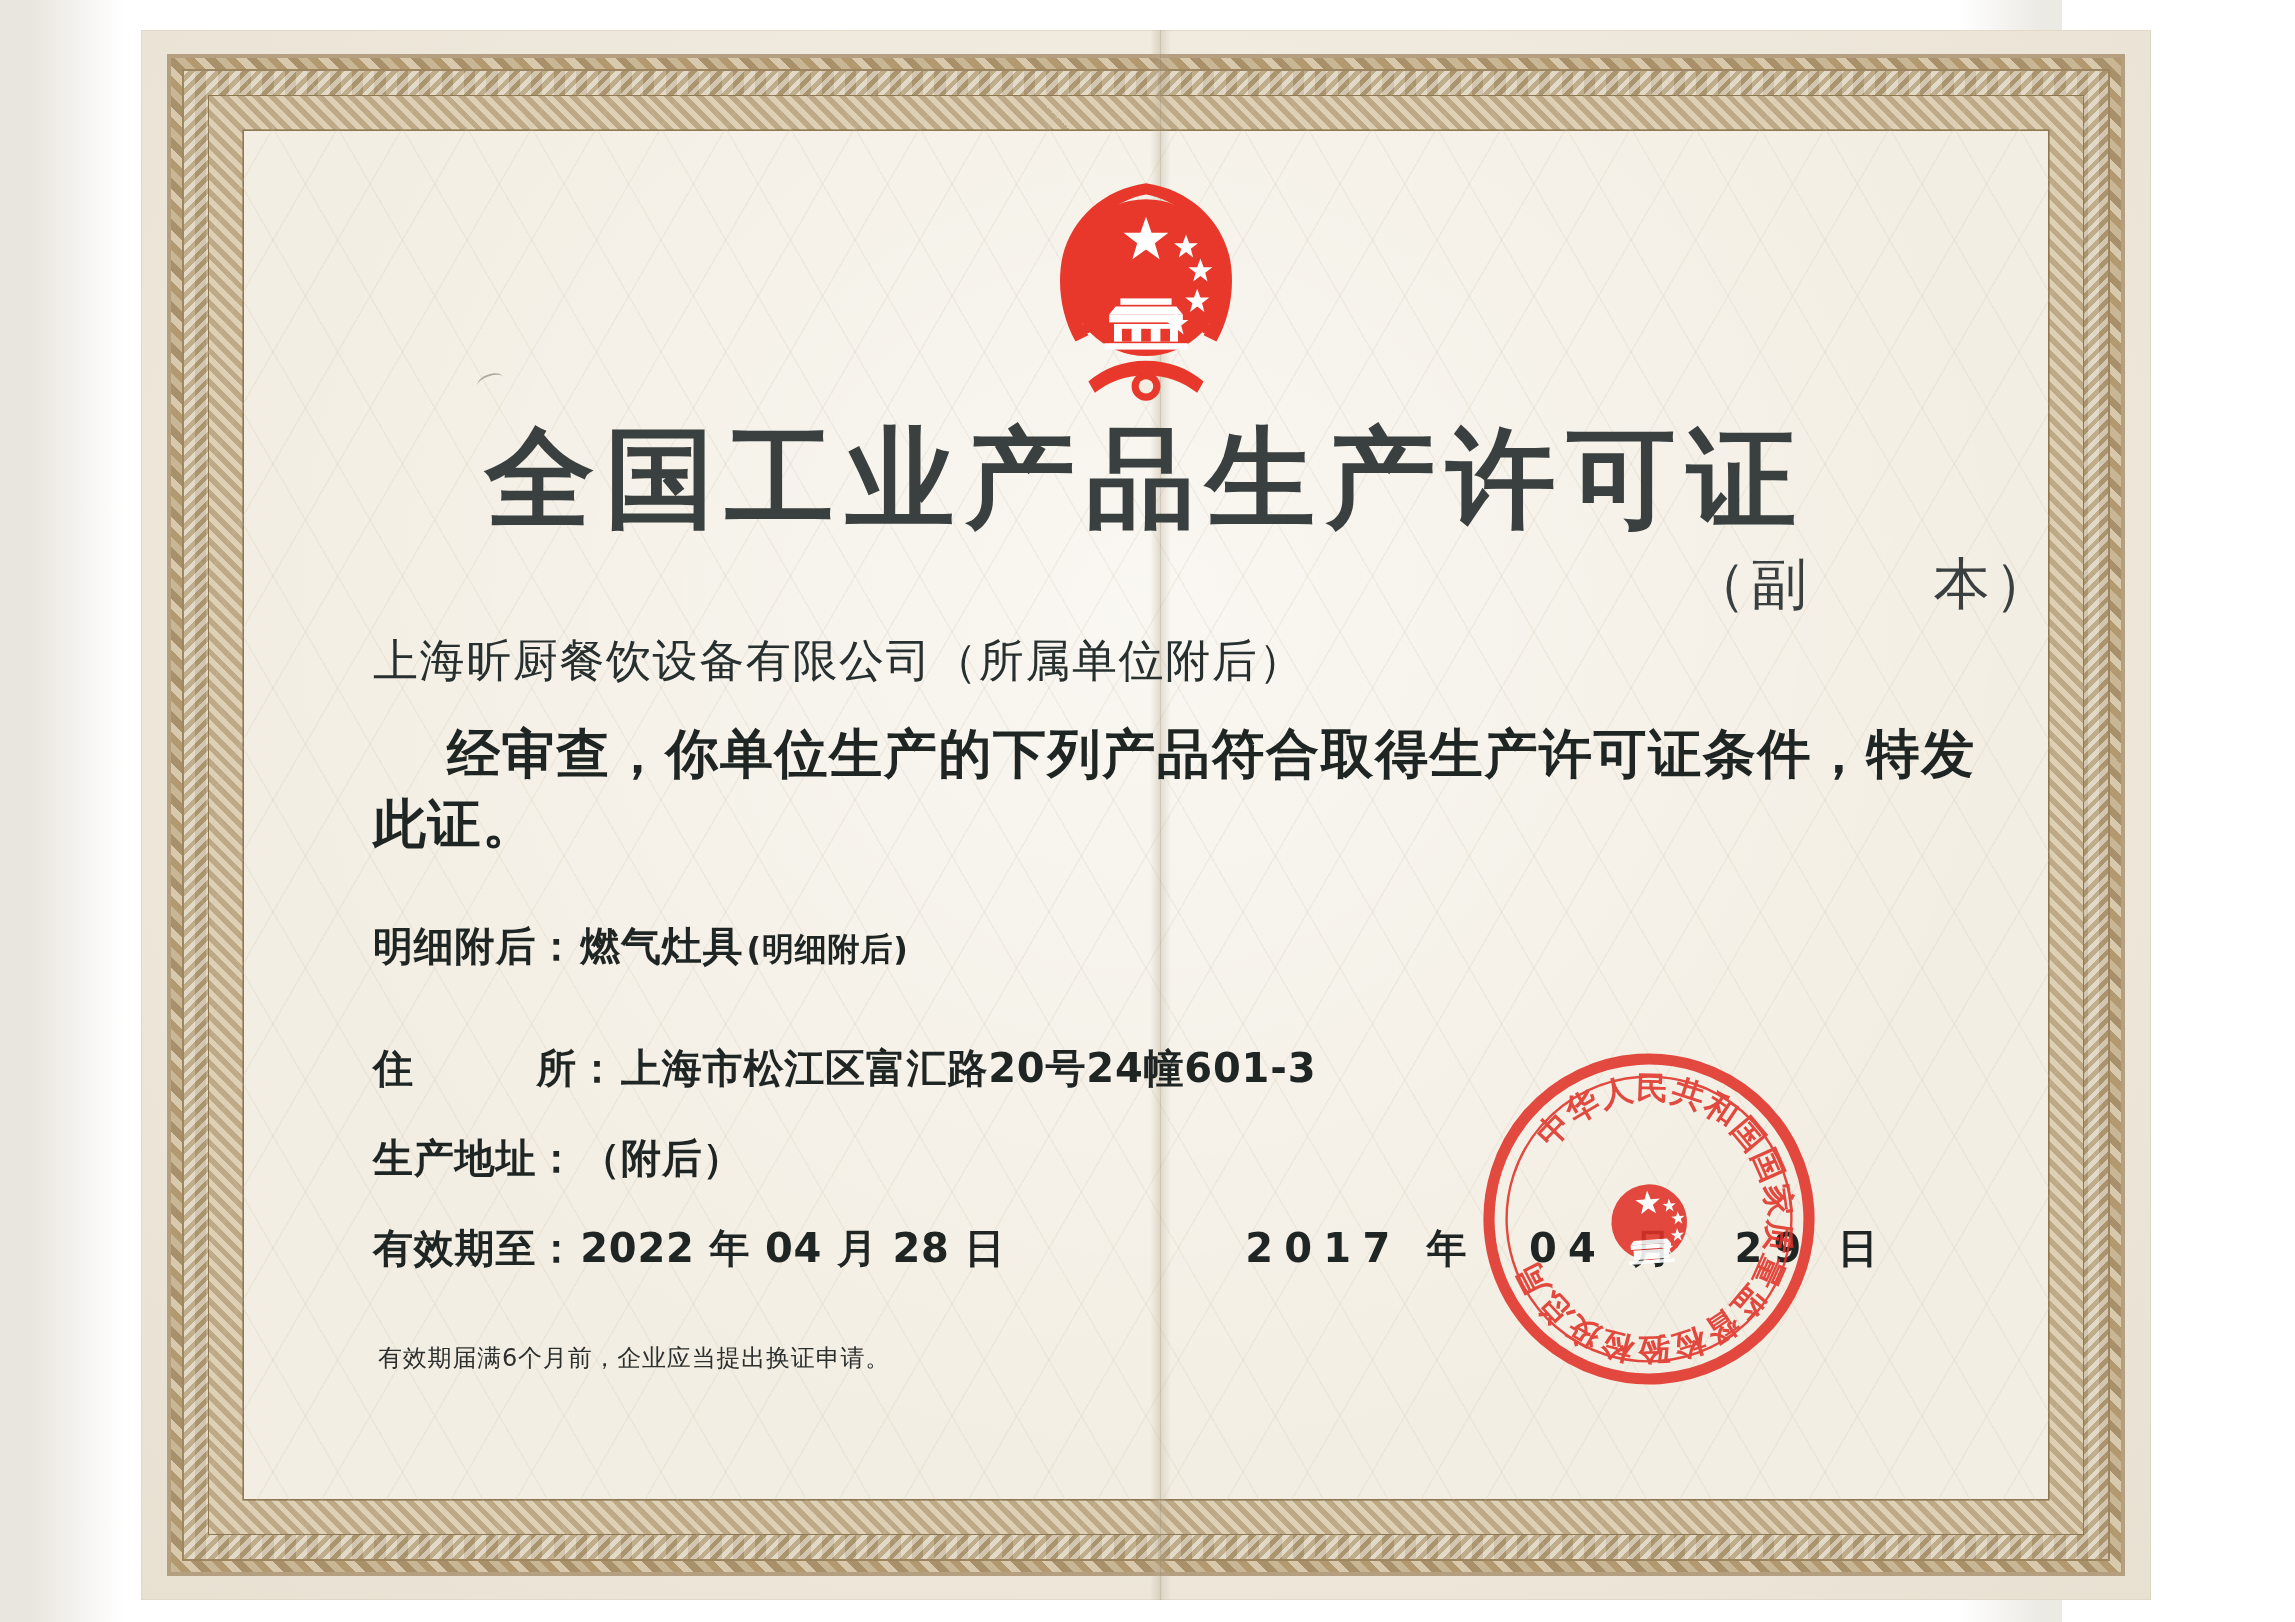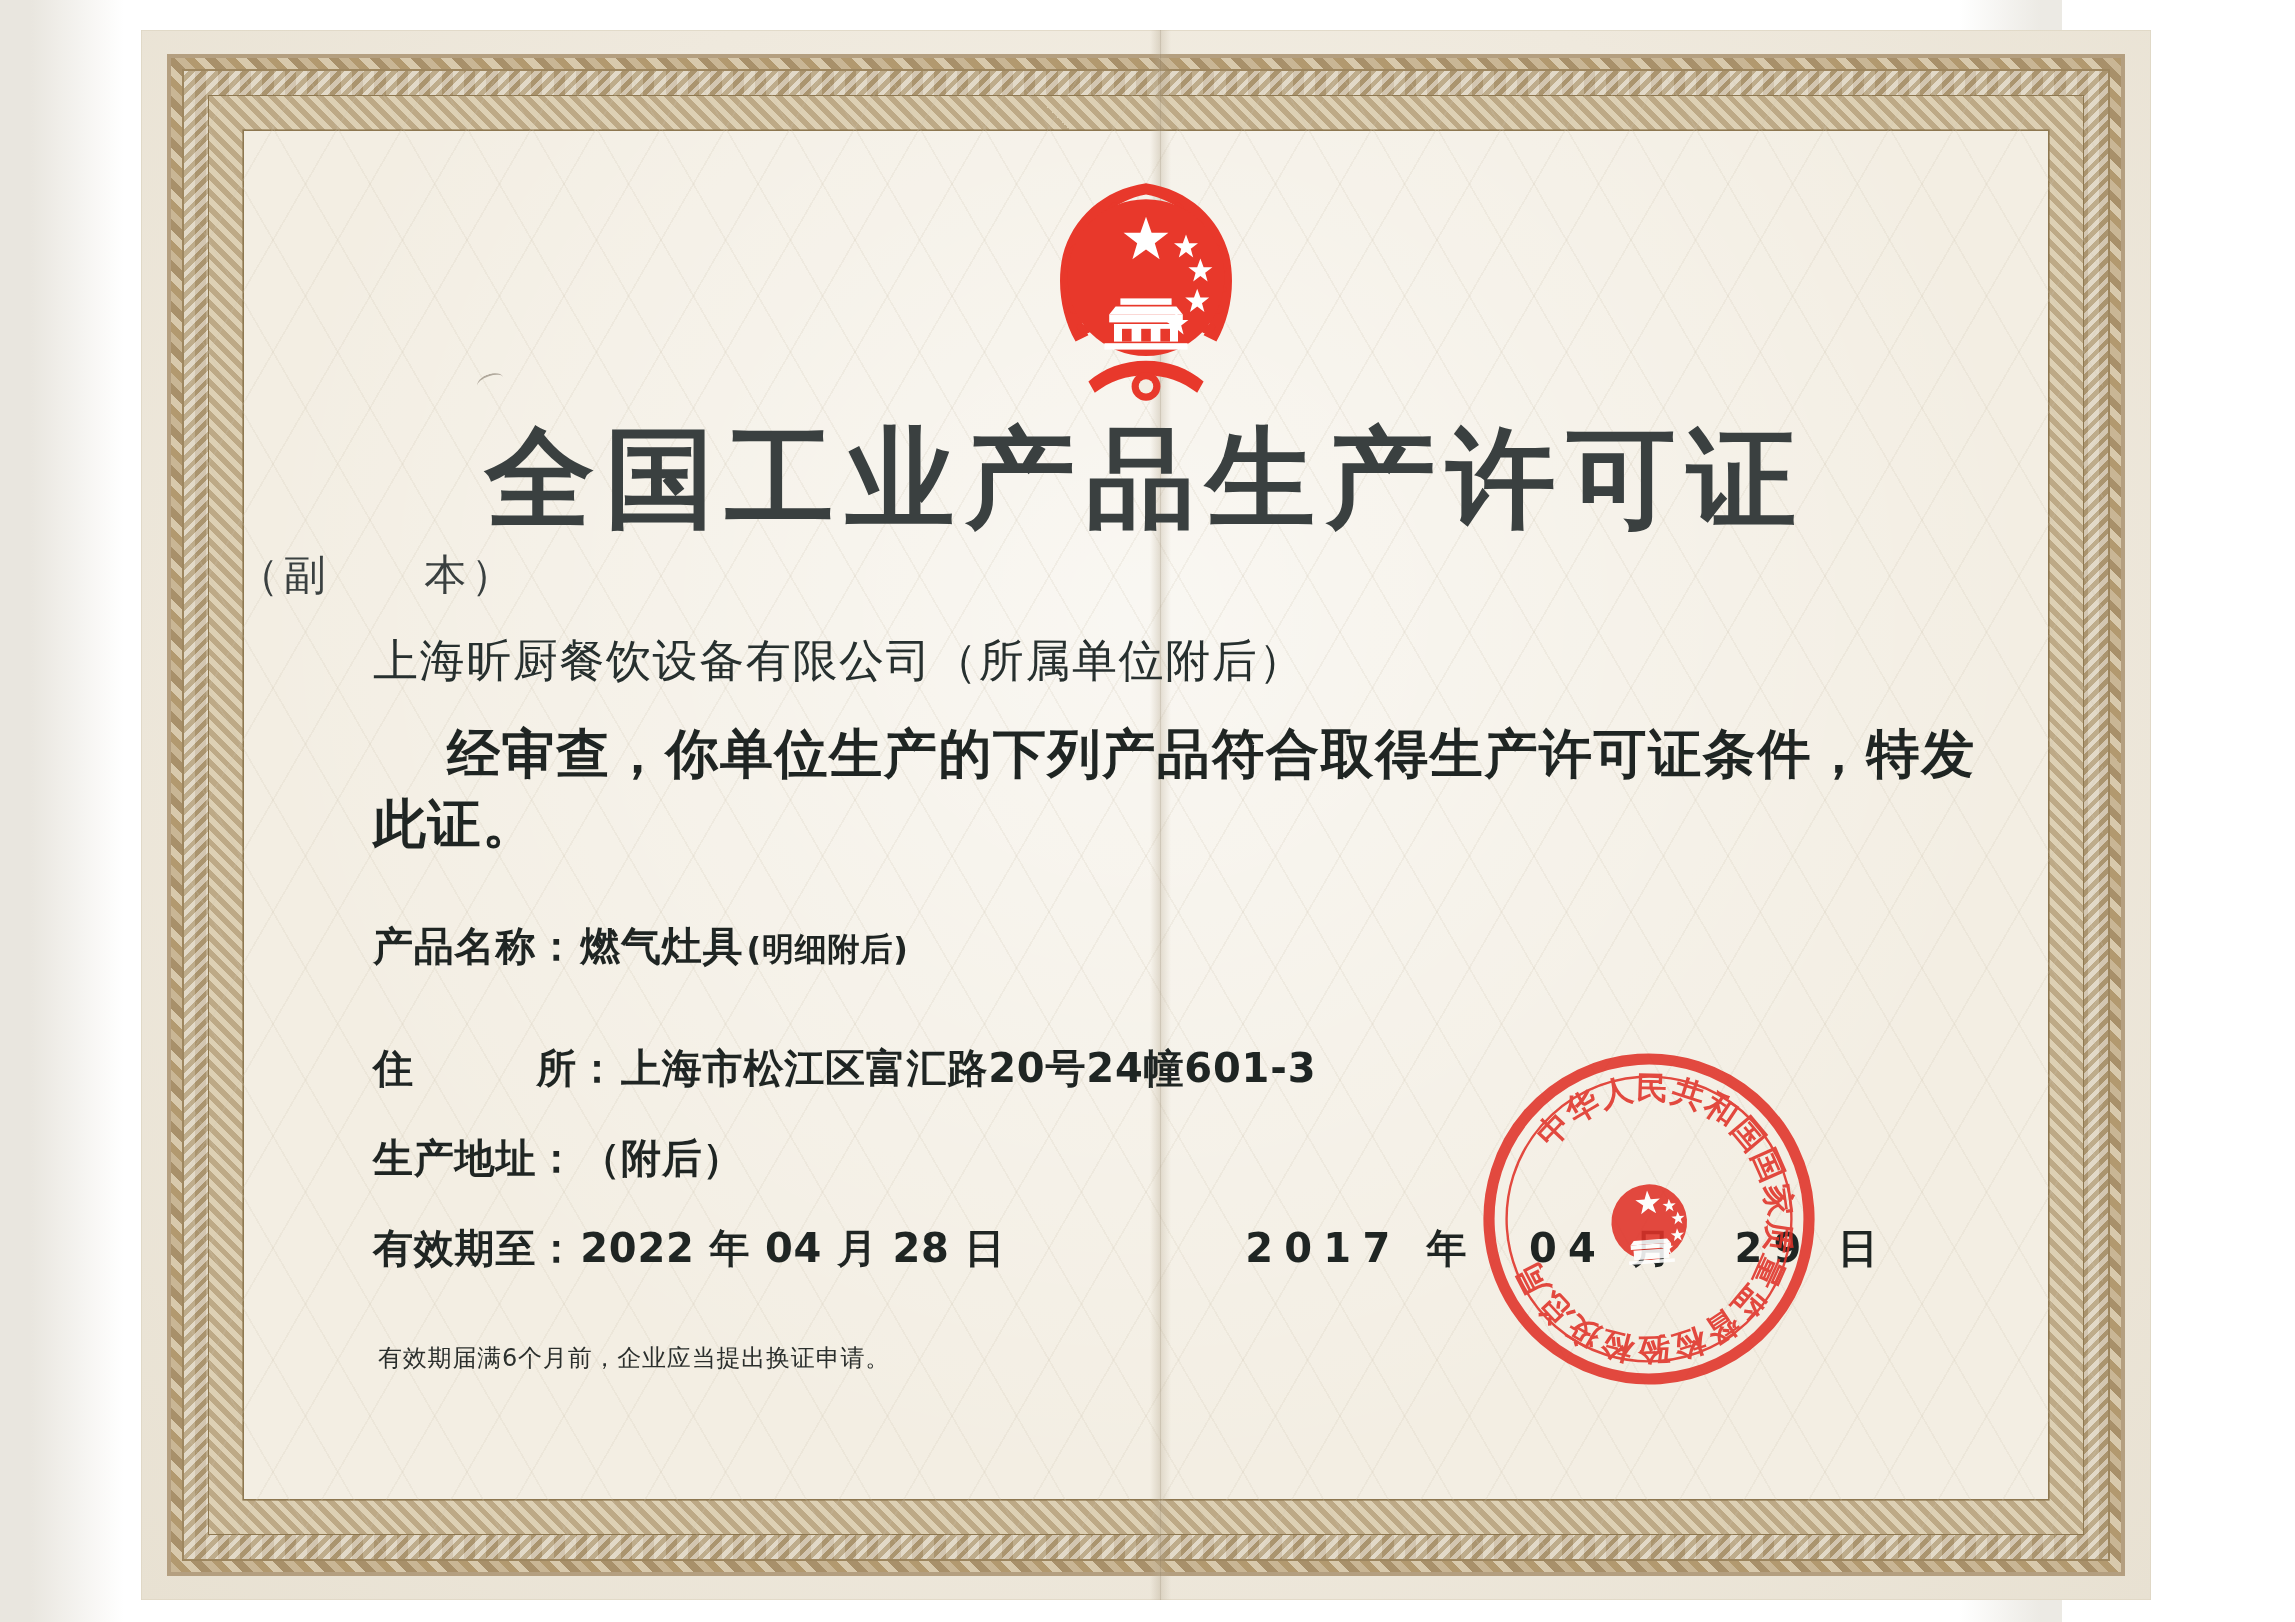--- a/index.html
+++ b/index.html
@@ -150,23 +150,23 @@
     letter-spacing: 11.2px;
     color: #3a4040;
     white-space: nowrap;
   }
 
   .subtitle {
     position: absolute;
     left: 0;
     right: 0;
     top: 437px;
-    text-align: left;
-    font-family: "DejaVu Sans", "Liberation Sans", sans-serif;
-    font-size: 42px;
+    text-align: right;
+    font-family: "DejaVu Sans", "Liberation Sans", sans-serif;
+    font-size: 56px;
     letter-spacing: 4.8px;
     color: #3a4040;
   }
 
   .company {
     position: absolute;
     left: 136px;
     top: 521px;
     font-family: "DejaVu Sans", "Liberation Sans", sans-serif;
     font-size: 45px;
@@ -348,21 +348,21 @@
 
       <div class="subtitle">（副　　本）</div>
 
       <div class="company">上海昕厨餐饮设备有限公司（所属单位附后）</div>
 
       <div class="body-text">经审查，你单位生产的下列产品符合取得生产许可证条件，特发此证。</div>
 
       <div class="fields">
 
         <div class="field-row product">
-          <span class="field-label">产品名称：</span>
+          <span class="field-label">明细附后：</span>
           <span class="field-value">燃气灶具</span>
           <span class="field-value small">(明细附后)</span>
         </div>
 
         <div class="field-row addr">
           <span class="field-label">住　　　所：</span>
           <span class="field-value">上海市松江区富汇路20号24幢601-3</span>
         </div>
 
         <div class="field-row factory">

